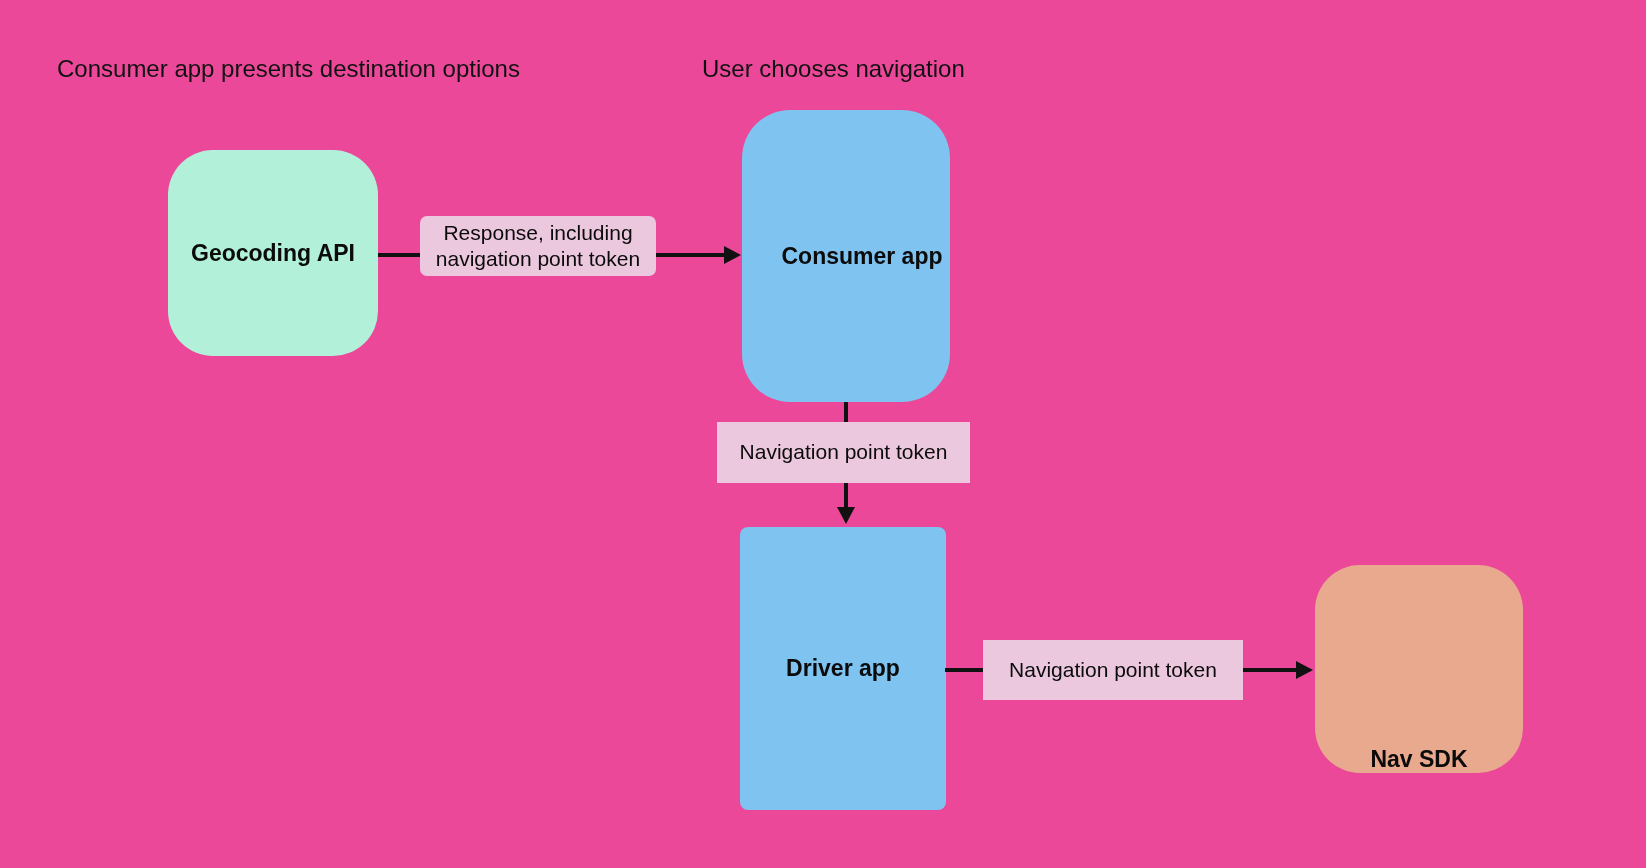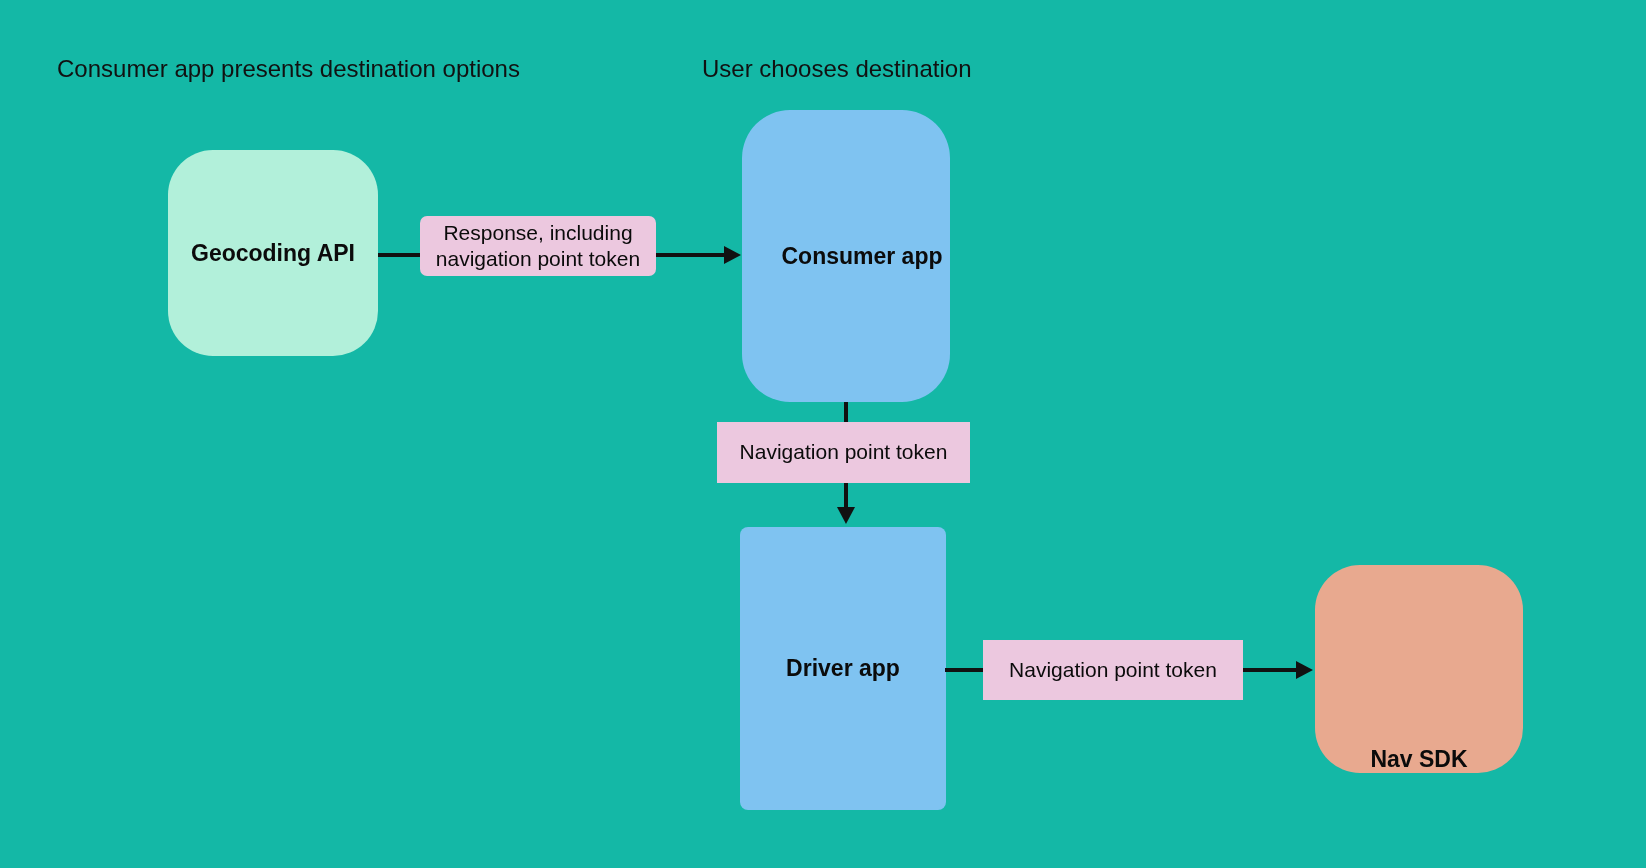--- a/index.html
+++ b/index.html
@@ -4,21 +4,21 @@
 <style>
   html, body {
     margin: 0;
     padding: 0;
     background: #ffffff;
   }
   .stage {
     position: relative;
     width: 1646px;
     height: 868px;
-    background: #14b8a6;
+    background: #ec4899;
     font-family: "Liberation Sans", sans-serif;
     color: #0b0b0b;
     overflow: hidden;
   }
   .phase-header {
     position: absolute;
     top: 55px;
     font-size: 24px;
     font-weight: 400;
     color: #111111;
@@ -89,21 +89,21 @@
   .line-driv-to-label  { left: 945px;  top: 668px; width: 38px; }
   .line-label-to-nav   { left: 1243px; top: 668px; width: 54px; }
   .head-into-navsdk    { left: 1296px; top: 661px; }
 </style>
 </head>
 <body>
 
 <div class="stage">
 
   <div class="phase-header" style="left:57px">Consumer app presents destination options</div>
-  <div class="phase-header" style="left:702px">User chooses destination</div>
+  <div class="phase-header" style="left:702px">User chooses navigation</div>
 
   <div class="node node-geocoding" style="background-color: rgb(178, 240, 218);">
     <span>Geocoding API</span>
   </div>
 
   <div class="node node-consumer" style="background-color: rgb(127, 195, 241);">
     <span>Consumer app</span>
   </div>
 
   <div class="node node-driver" style="background-color: rgb(127, 195, 241);">

